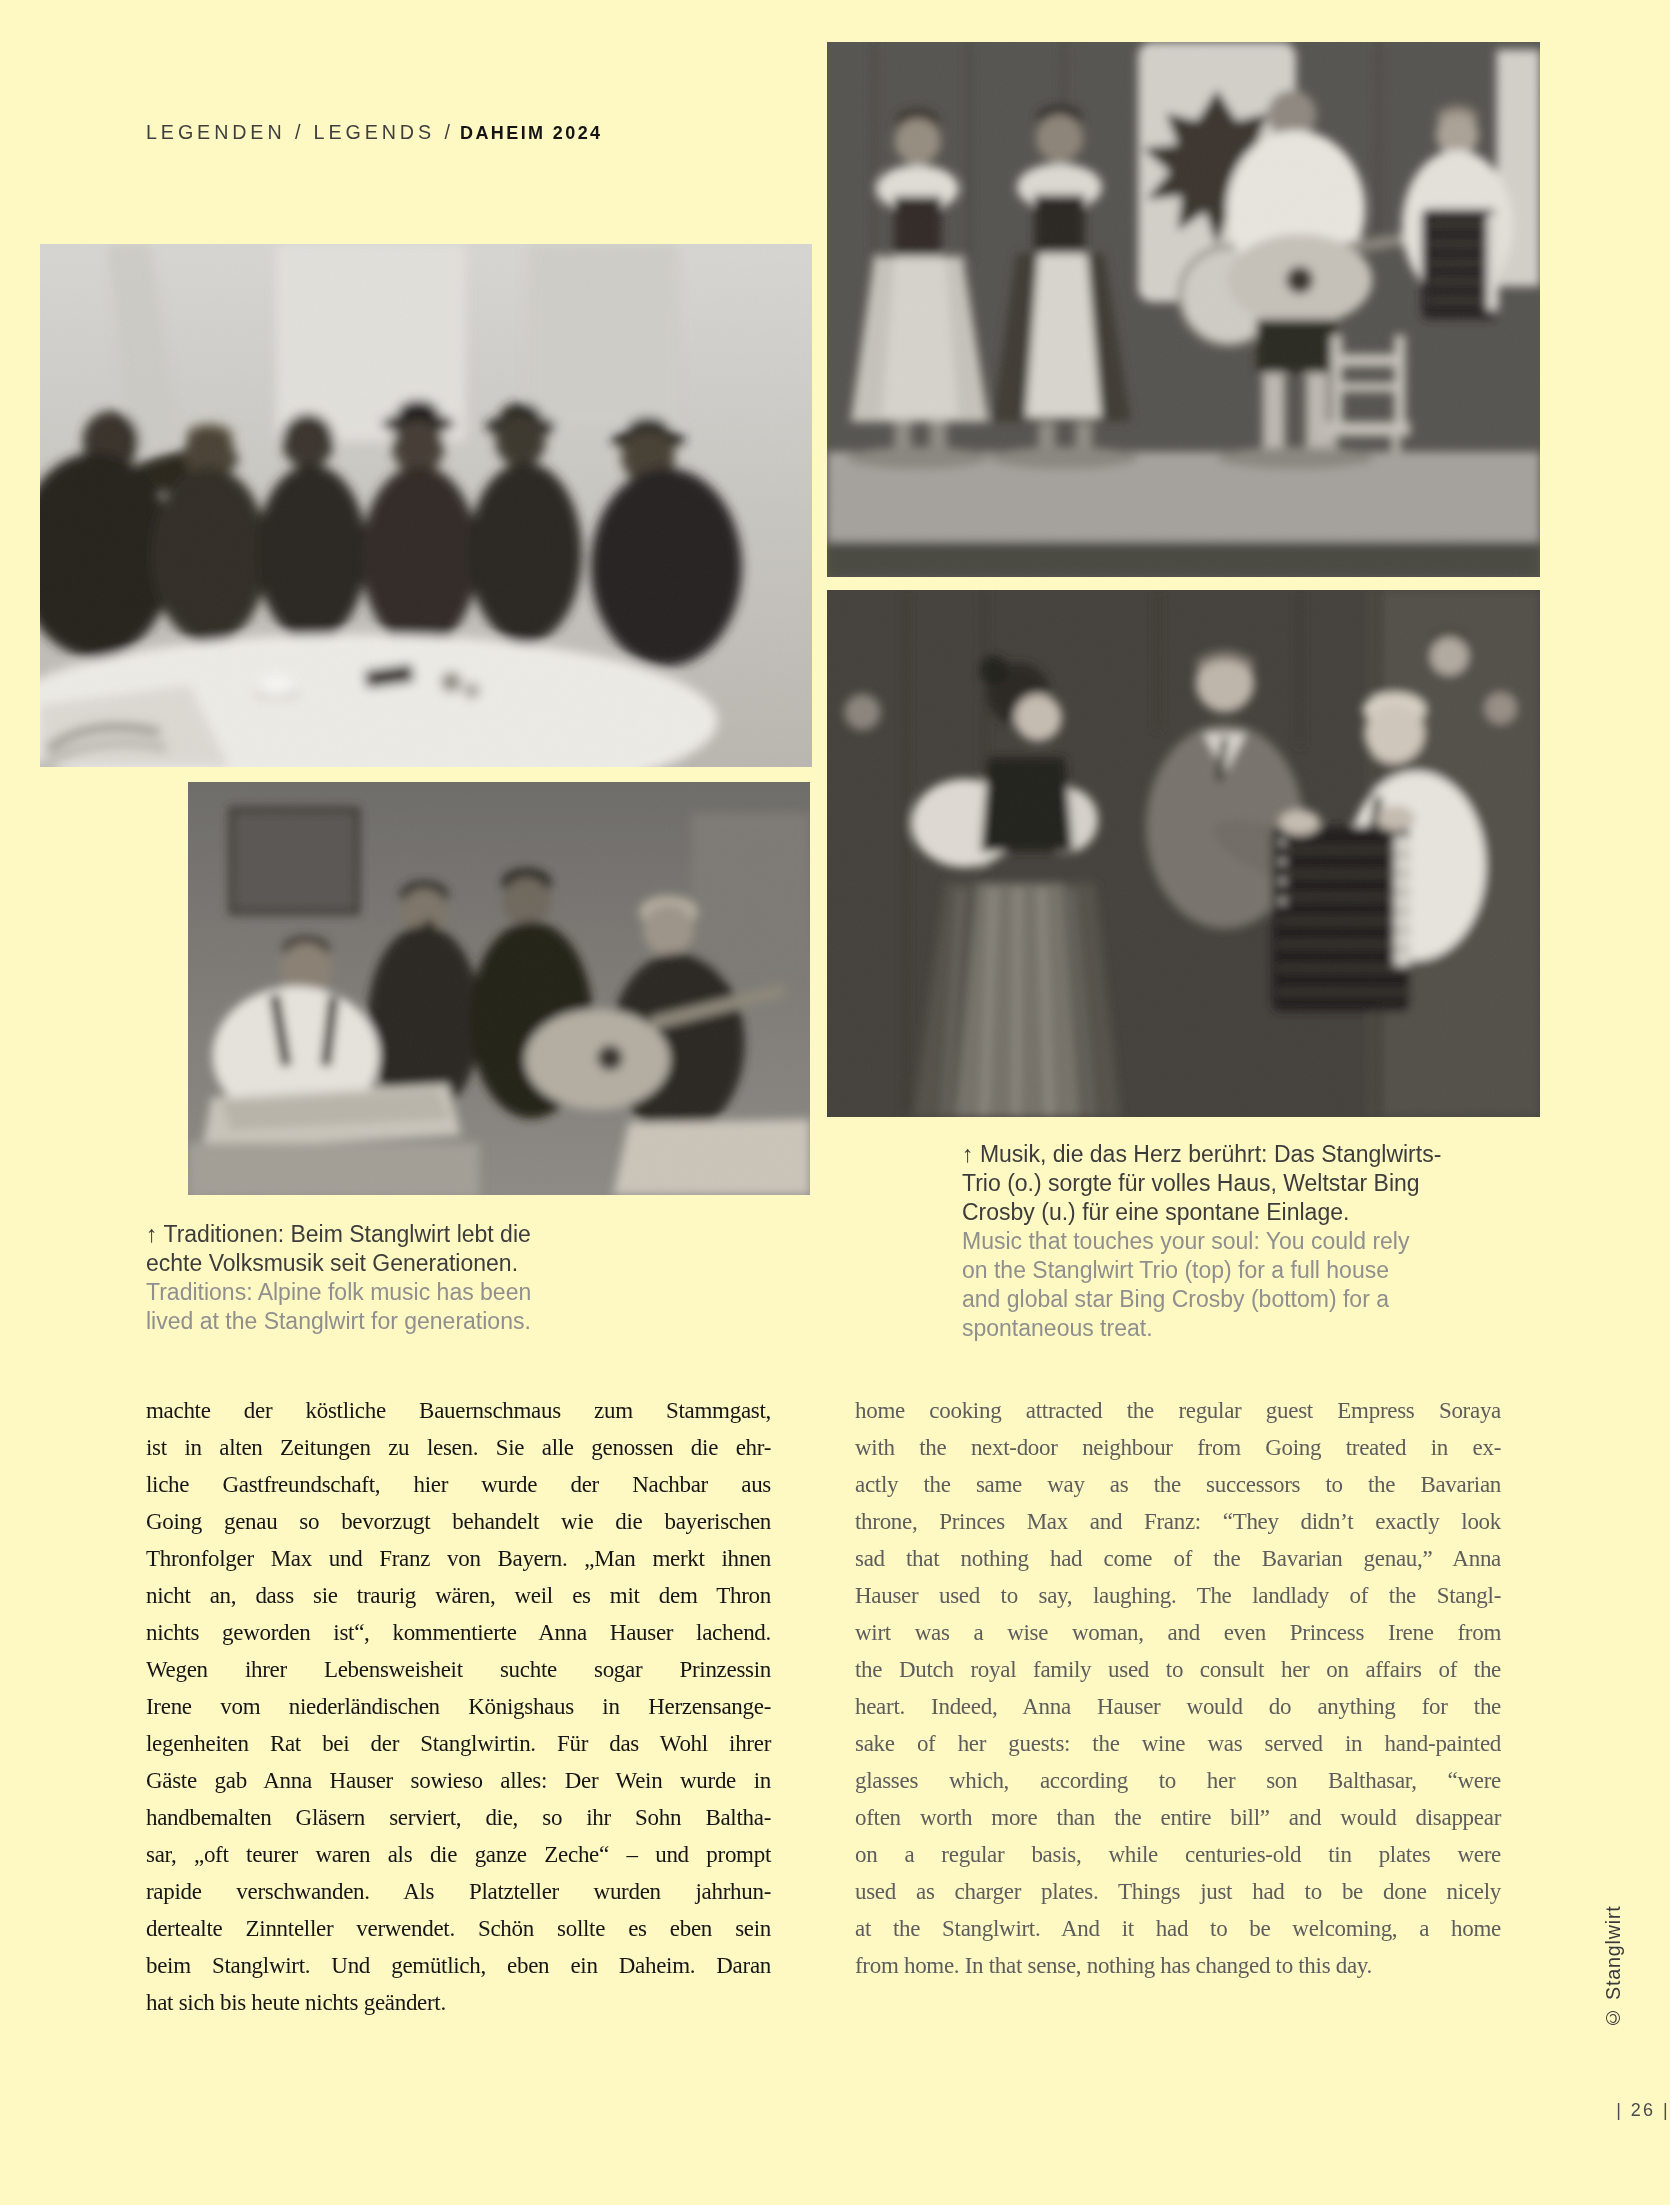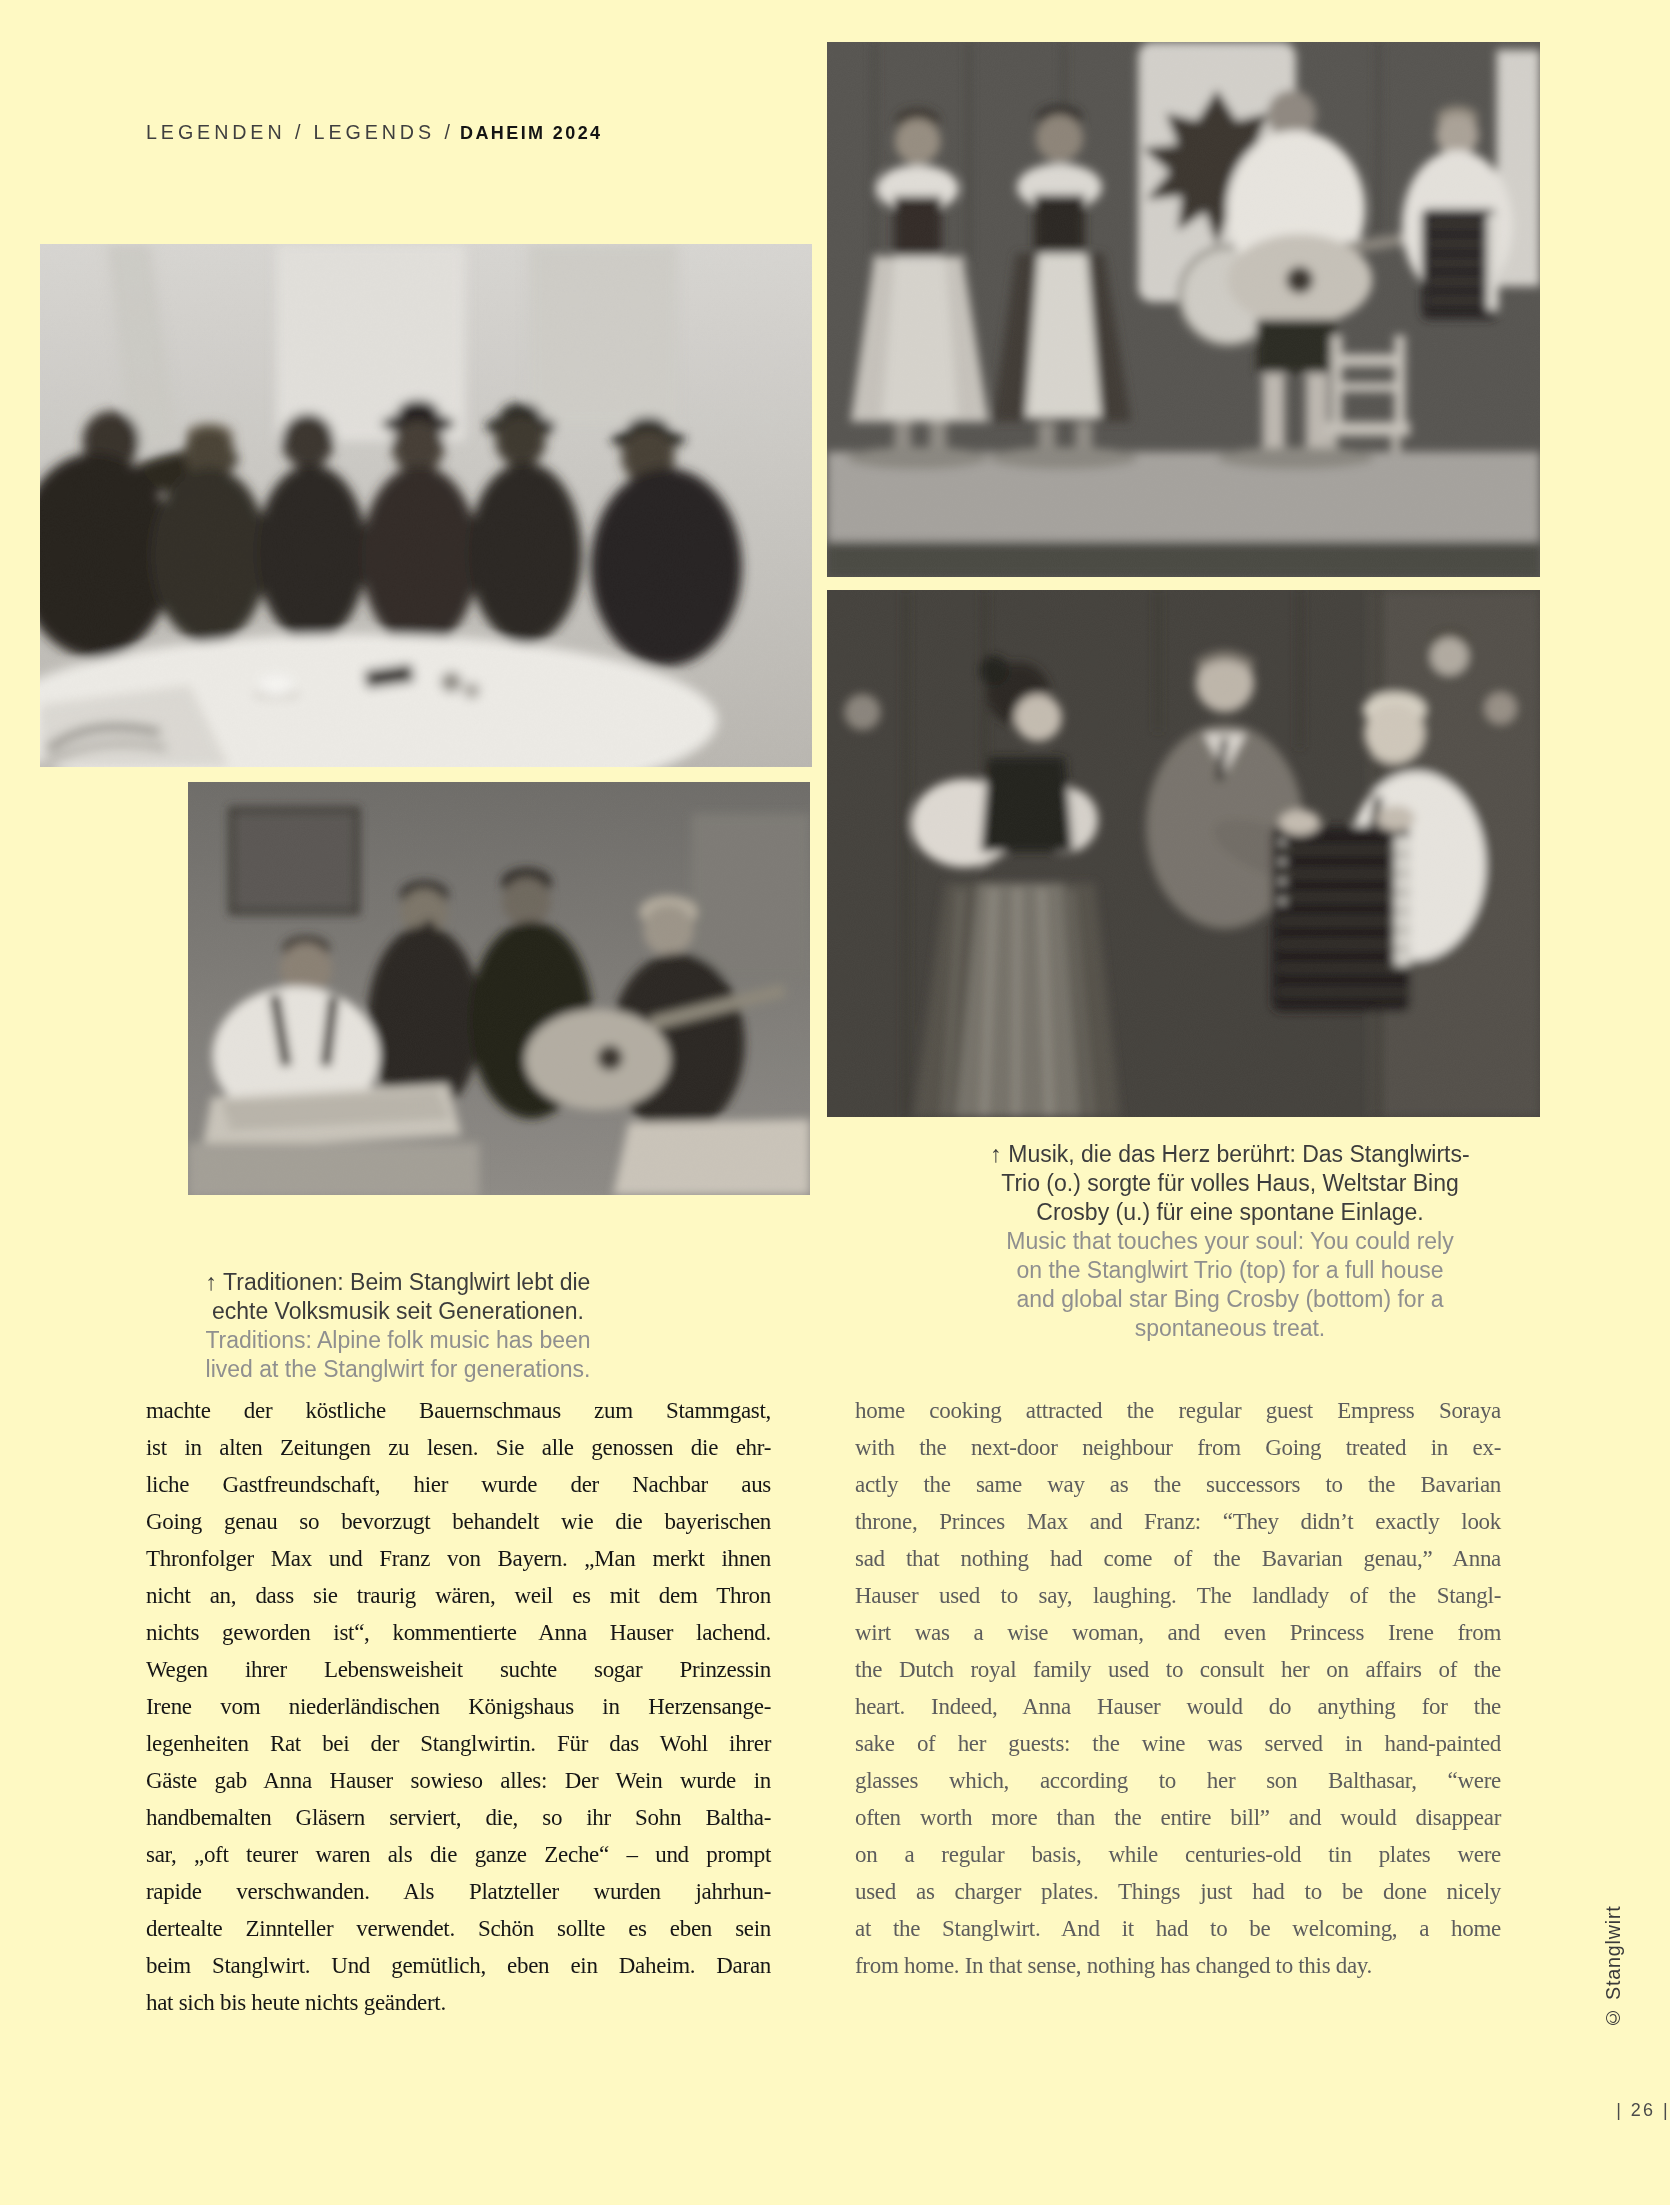--- a/index.html
+++ b/index.html
@@ -14,22 +14,22 @@
 
   
   .photo { position:absolute; overflow:hidden; background:#bfbdb8; }
   .photo svg { display:block; width:100%; height:100%; }
   .photo-top-left     { left:0;     top:231px; width:772px; height:523px; }
   .photo-bottom-left  { left:148px; top:769px; width:622px; height:413px; }
   .photo-top-right    { left:787px; top:29px;  width:713px; height:535px; }
   .photo-bottom-right { left:787px; top:577px; width:713px; height:527px; }
 
   
-  .caption { position:absolute; font-size:23px; line-height:29px;text-align:center; }
-  .caption-left  { left:146px;  top:1268px; width:504px; }
+  .caption { position:absolute; font-size:23px; line-height:29px; }
+  .caption-left  { left:146px;  top:1220px; width:504px; }
   .caption-right { left:962px; top:1140px; width:536px; }
   .cap-de { color:#3c3c3c; }
   .cap-en { color:#8f8f8f; }
   .cap-line { white-space:nowrap; }
 
   
   .bodycol {
     position:absolute; top:1392px;
     font-family:"Liberation Serif", serif; font-size:23px; line-height:37px;
   }

